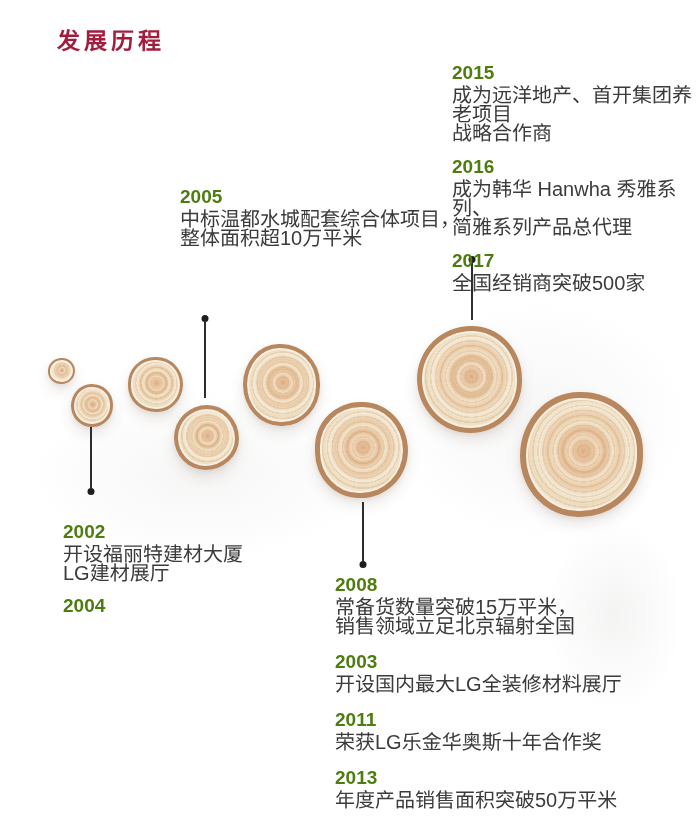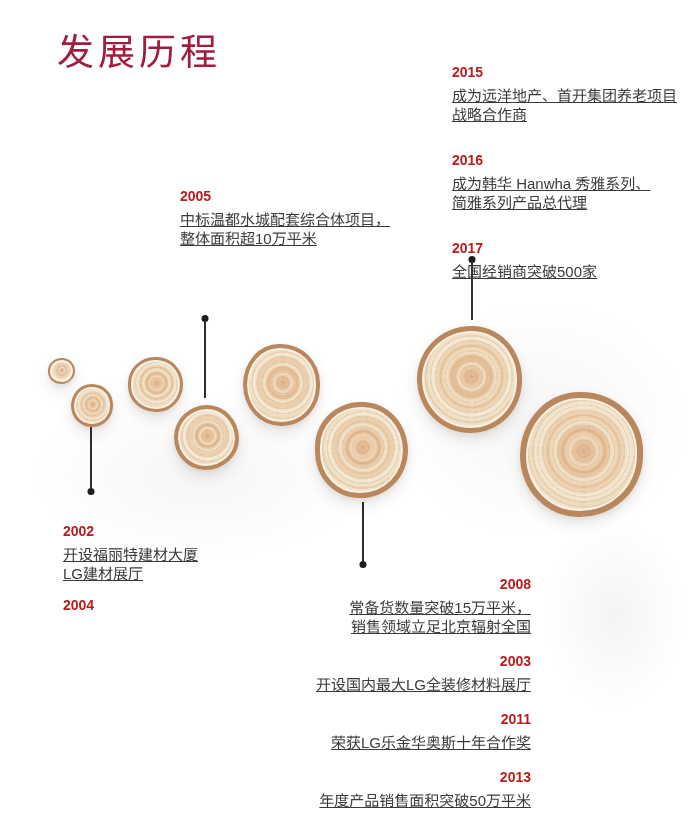--- a/index.html
+++ b/index.html
@@ -7,21 +7,21 @@
     position:relative;
     width:700px;height:824px;
     background:#ffffff;
     overflow:hidden;
     font-family:"Liberation Sans","DejaVu Sans",sans-serif;
   }
 
   
   .page-title{
     position:absolute;left:57px;top:22px;
-    font-size:37px;font-weight:400;letter-spacing:4px;
+    font-size:23px;font-weight:700;letter-spacing:4px;
     color:#a21c3e;margin:0;
   }
 
   
   .smudge{position:absolute;border-radius:50%;pointer-events:none;
     background:radial-gradient(closest-side,rgba(110,100,90,0.06),rgba(110,100,90,0));}
   .sm1{left:30px;top:390px;width:340px;height:170px;}
   .sm2{left:390px;top:300px;width:300px;height:240px;}
   .sm3{left:545px;top:520px;width:140px;height:190px;
     background:radial-gradient(closest-side,rgba(110,100,90,0.07),rgba(110,100,90,0));}
@@ -61,32 +61,32 @@
   .log5{left:243px;top:344px;width:77px; height:82px; border-width:4px;border-radius:48% 52% 50% 50%/51% 49% 50% 52%;}
   .log6{left:315px;top:402px;width:93px; height:96px; border-width:5px;border-radius:50% 50% 52% 48%/48% 52% 51% 49%;}
   .log7{left:417px;top:326px;width:105px;height:107px;border-width:5px;border-radius:52% 48% 49% 51%/50% 50% 49% 51%;}
   .log8{left:520px;top:392px;width:123px;height:125px;border-width:6px;border-radius:49% 51% 52% 48%/52% 48% 50% 50%;}
 
   
   .group{position:absolute;}
   .g-ml{left:180px;top:186px;}
   .g-tr{left:452px;top:62px;}
   .g-bl{left:63px; top:521px;}
-  .g-bm{left:316px;top:574px;text-align:right;}
+  .g-bm{left:335px;top:574px;}
   .entry{margin:0;}
-  .g-ml .entry + .entry,.g-tr .entry + .entry{margin-top:26px;}
+  .g-ml .entry + .entry,.g-tr .entry + .entry{margin-top:13px;}
   .g-bl .entry + .entry{margin-top:12px;}
   .g-bm .entry + .entry{margin-top:15px;}
   .year{
-    font-size:14px;font-weight:700;color:#b91c1c;
+    font-size:19px;font-weight:700;color:#4d7c0f;
     line-height:21px;margin:0 0 3px 0;
   }
   .desc{
-    font-size:15px;color:#3b3b3b;line-height:19px;
-    white-space:pre-line;margin:0;text-decoration:underline;
+    font-size:20px;color:#3b3b3b;line-height:19px;
+    white-space:pre-line;margin:0;
   }
 </style>
 </head>
 <body>
 
 <div class="canvas">
 
   <h1 class="page-title">发展历程</h1>
 
   <div class="smudge sm1"></div>

